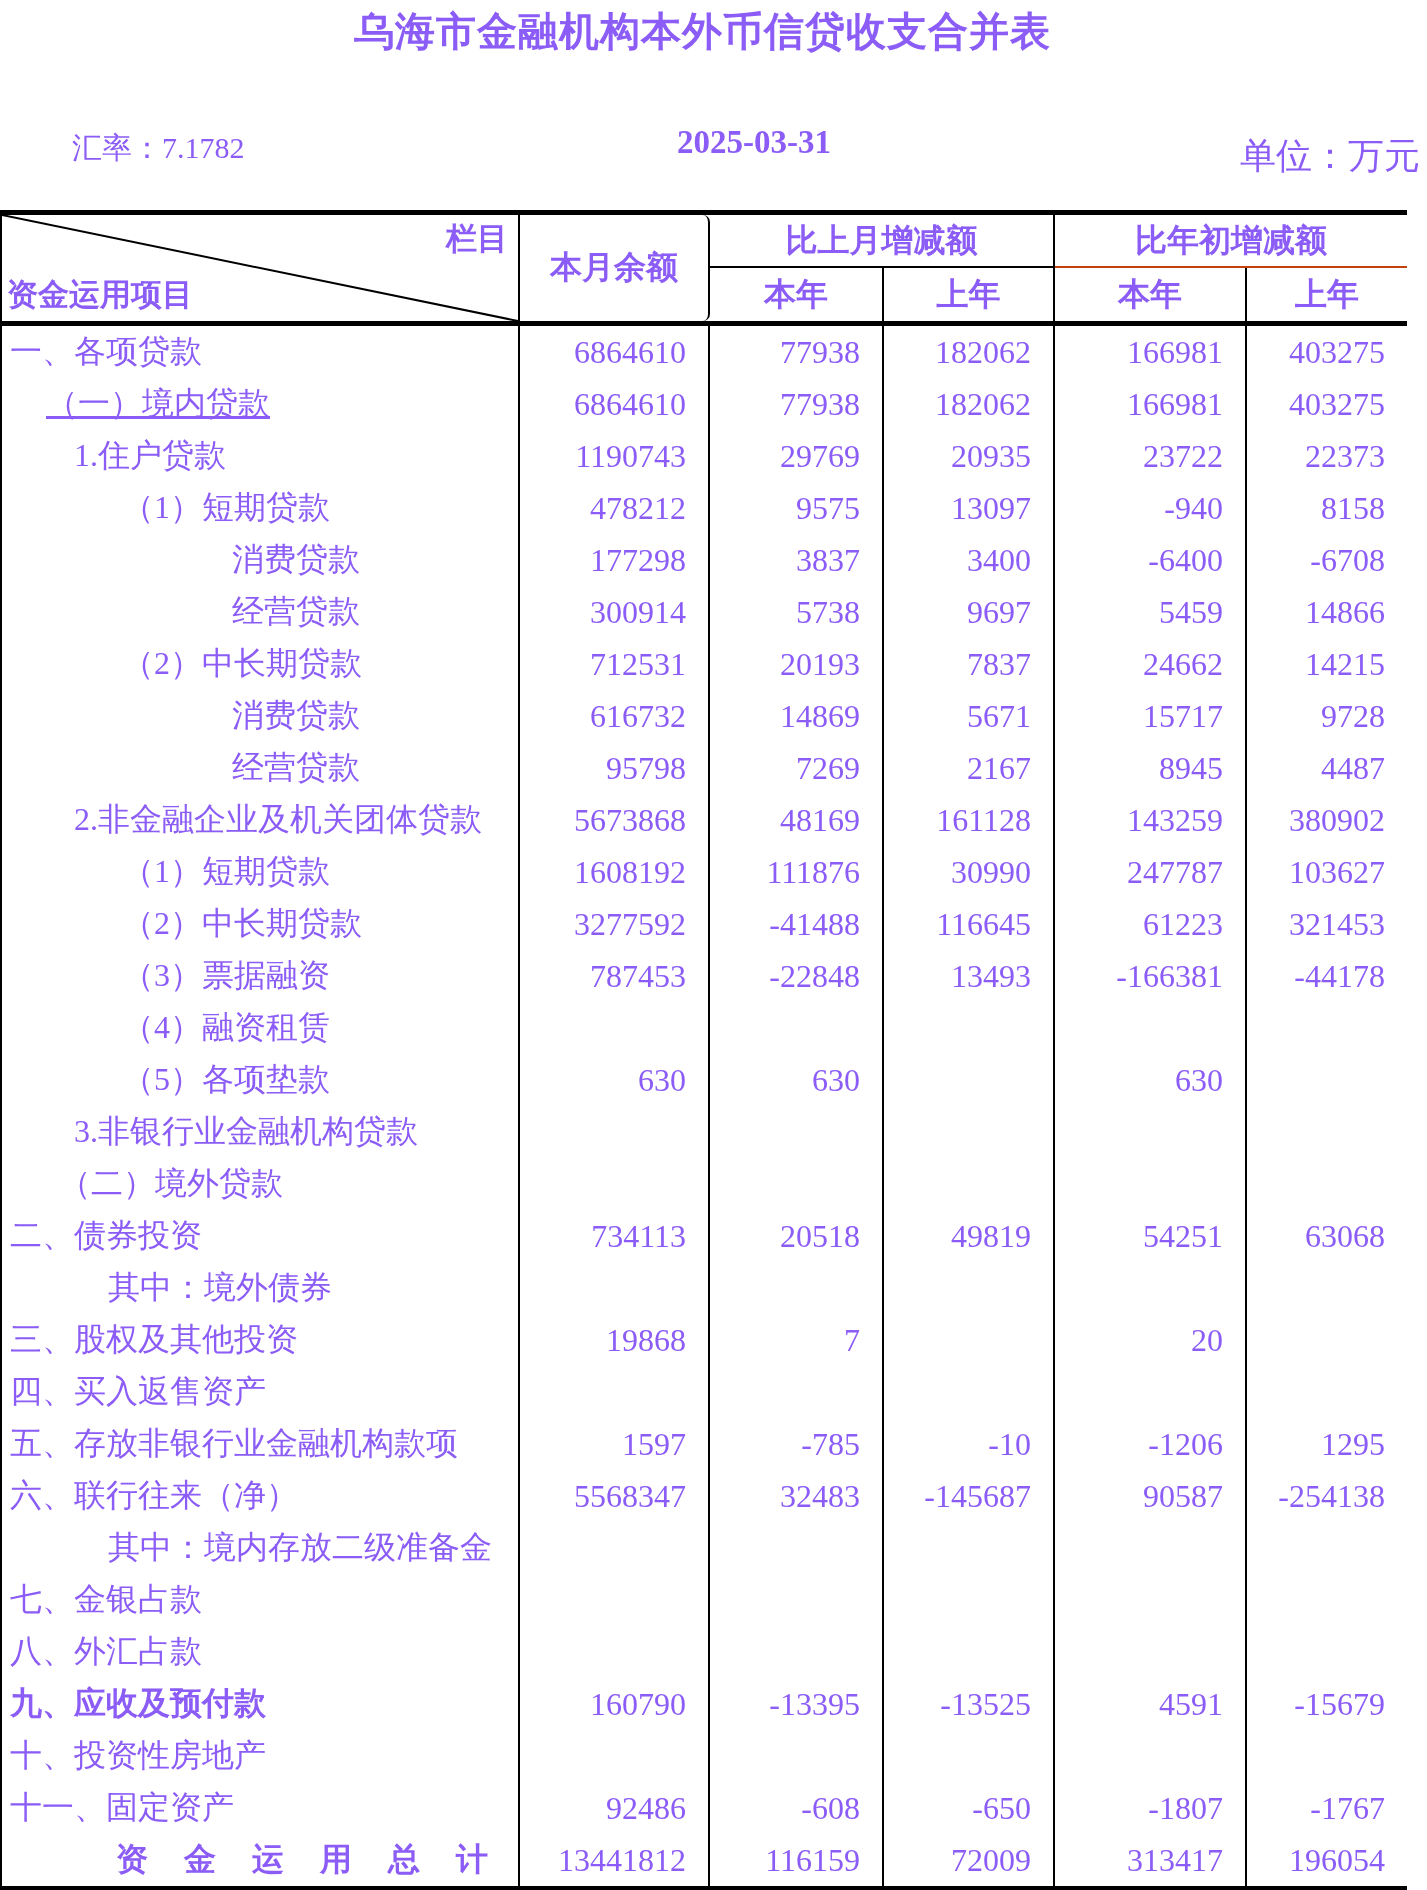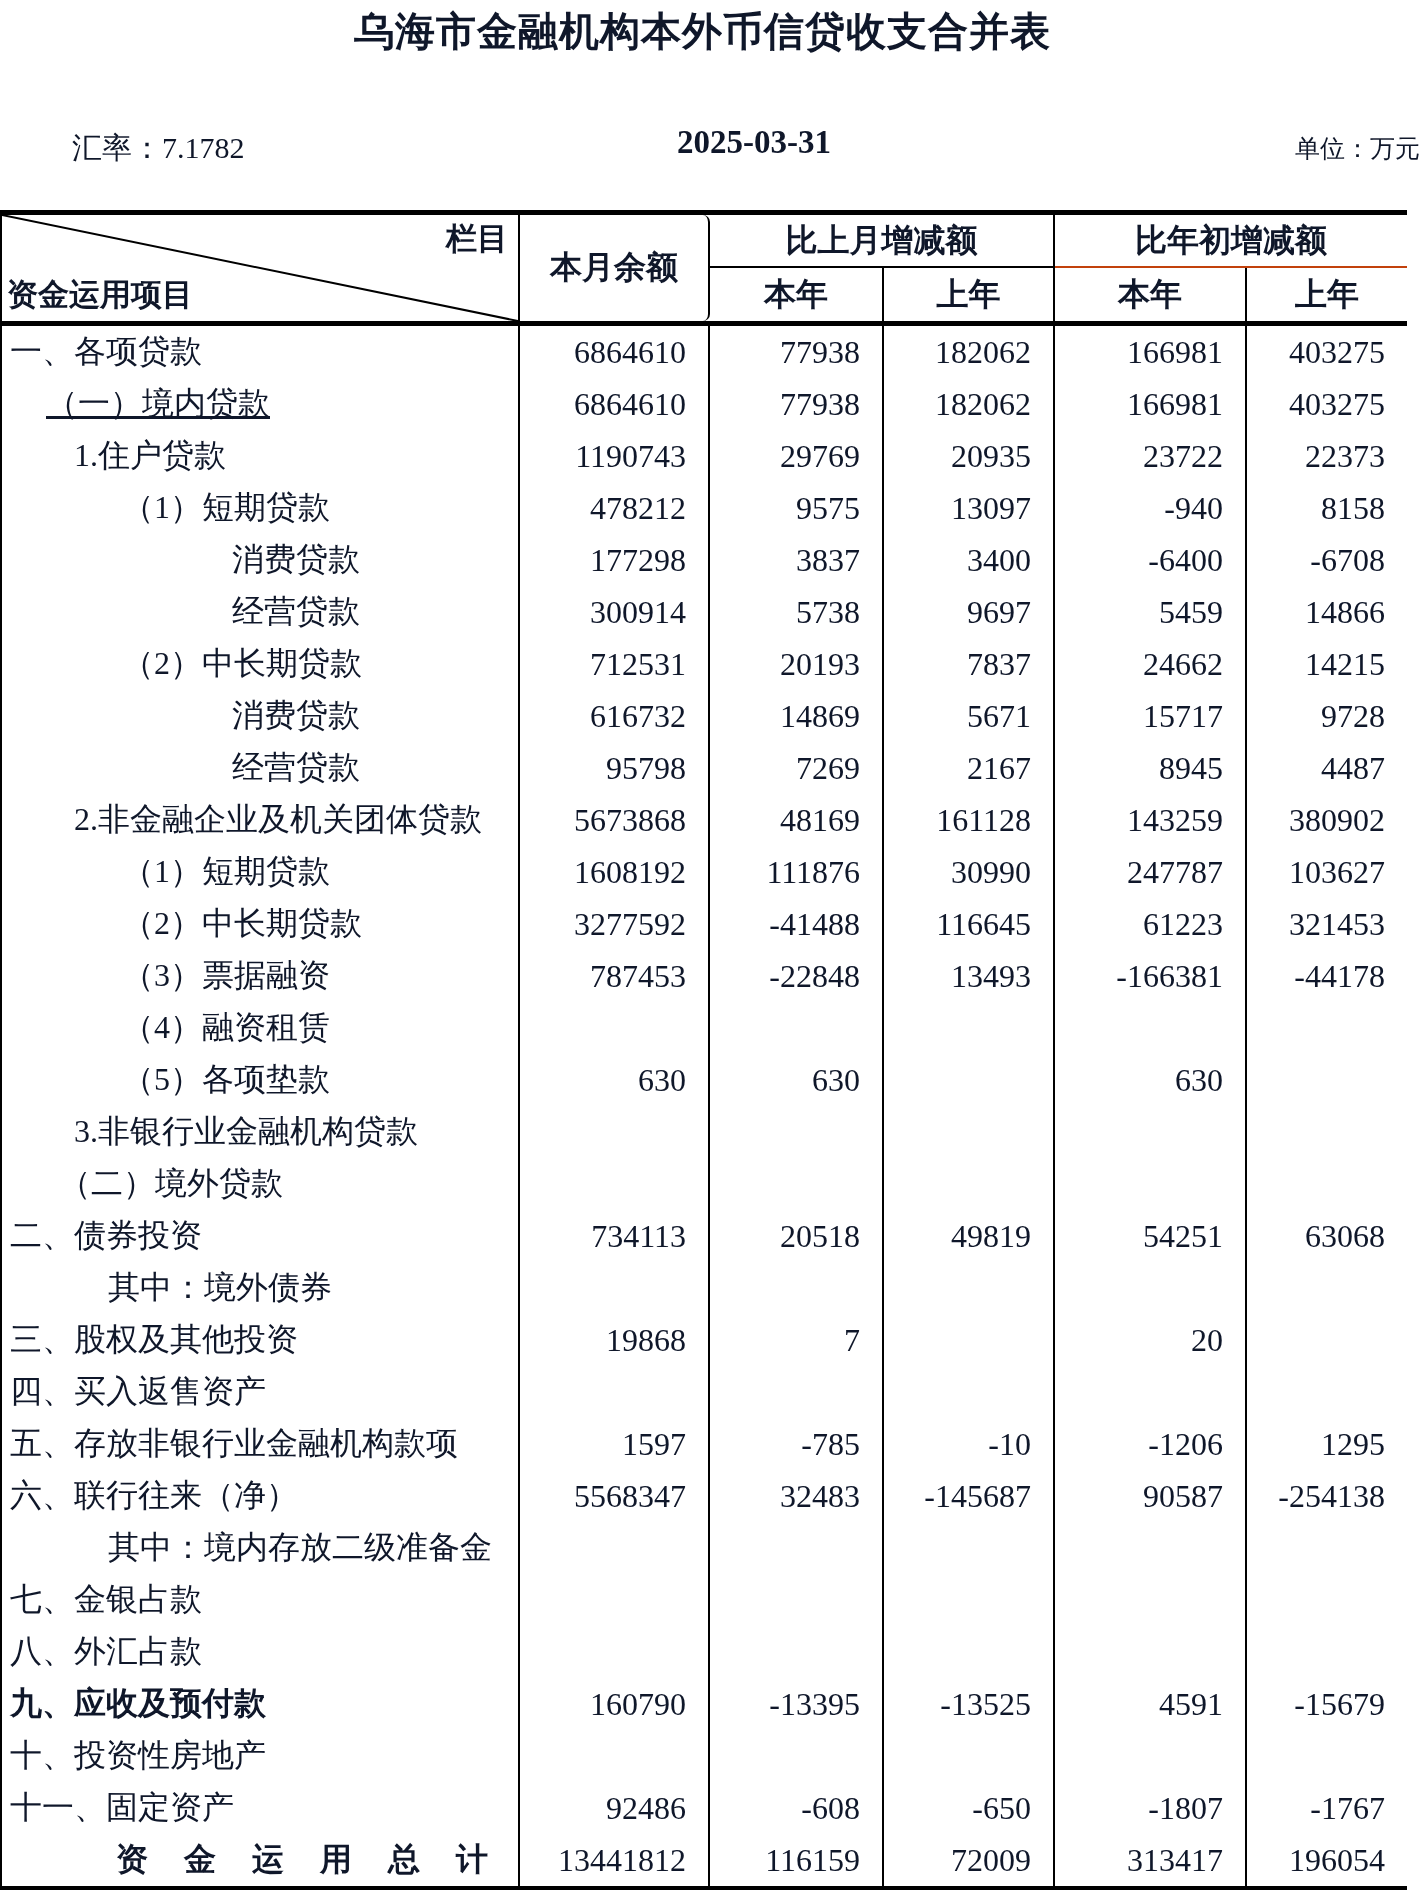--- a/index.html
+++ b/index.html
@@ -1,26 +1,26 @@
 <!DOCTYPE html>
 <html><head>
 <meta charset="utf-8">
 <style>
   html,body{margin:0;padding:0;background:#ffffff;}
   .page{
-    position:relative;width:1427px;height:1890px;background:#ffffff;color:#0f172a;
+    position:relative;width:1427px;height:1890px;background:#ffffff;color:#8b5cf6;
     font-family:"Liberation Serif","DejaVu Serif",serif;overflow:hidden;
   }
   .title{
     position:absolute;top:4px;left:0;width:1405px;margin:0;
     text-align:center;font-size:40px;font-weight:bold;letter-spacing:1px;
   }
   .meta-rate{position:absolute;left:72px;top:128px;font-size:30px;}
   .meta-date{position:absolute;left:677px;top:124px;font-size:33px;font-weight:bold;}
-  .meta-unit{position:absolute;right:7px;top:132px;font-size:25px;}
+  .meta-unit{position:absolute;right:7px;top:132px;font-size:36px;}
 
   .ctable{
     position:absolute;top:210px;left:0;width:1407px;box-sizing:border-box;
     border-top:5px solid #000;border-bottom:6px solid #000;border-left:2px solid #000;
   }
   .thead{
     display:grid;grid-template-columns:518px 190px 174px 171px 192px 160px;
     grid-template-rows:53px 53px;border-bottom:5px solid #000;
   }
   .corner{grid-column:1;grid-row:1/3;position:relative;border-right:2px solid #000;box-sizing:border-box;}

